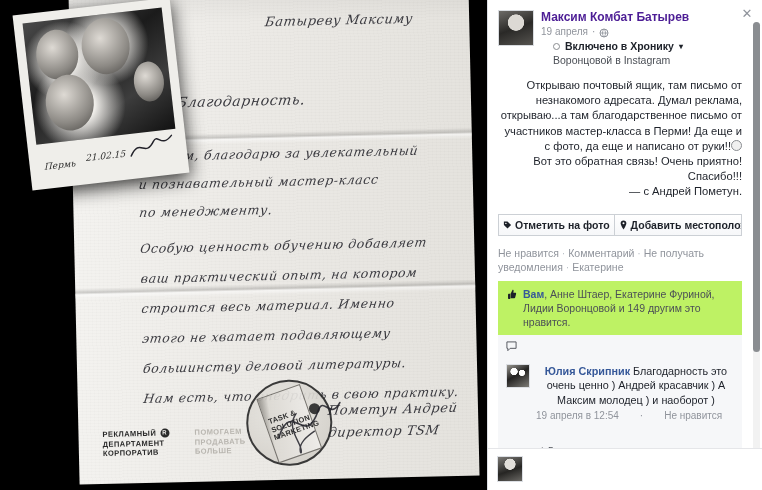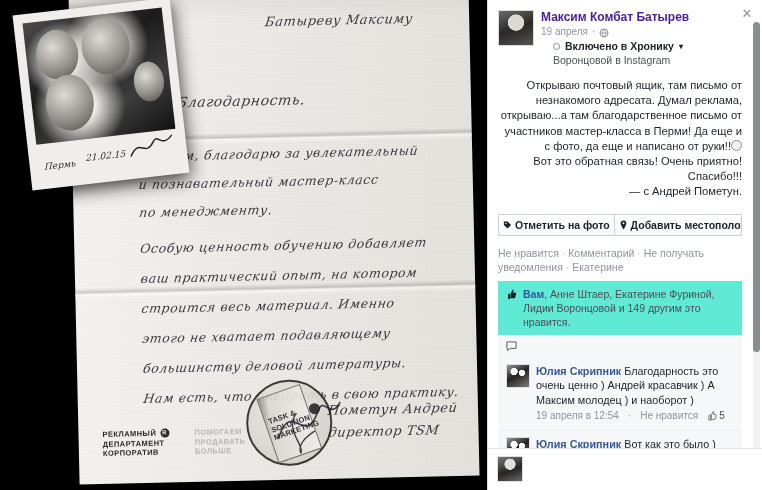--- a/index.html
+++ b/index.html
@@ -307,21 +307,21 @@
   .actions {
     margin-top: 10px;
     font-size: 10.5px; line-height: 14.5px; color: #90949c;
   }
   .actions a { color: #90949c; text-decoration: none; cursor: pointer; }
   .actions .sep { color: #bec3c9; }
 
   
   .likebox {
     margin-top: 6px;
-    background: #5eead4;
+    background: #bef264;
     padding: 6px 6px 6px 8px;
     display: flex; gap: 6px; align-items: flex-start;
     font-size: 10.5px; line-height: 14px; color: #4b4f56;
   }
   .likebox b { color: #365899; font-weight: 700; }
   .likebox .names { color: #4b4f56; }
   .viewmore {
     padding: 6px 6px 6px 8px;
     background: #f6f7f9;
     display: flex; gap: 6px; align-items: center;
@@ -337,25 +337,25 @@
   }
   .comment + .comment { border-top: 1px solid #eceef1; }
   .cav {
     width: 24px; height: 24px; flex: none;
     background:
       radial-gradient(circle at 32% 30%, #ffffff 0 16%, rgba(0,0,0,0) 18%),
       radial-gradient(circle at 68% 36%, #ffffff 0 14%, rgba(0,0,0,0) 16%),
       linear-gradient(150deg, #9a9892 0%, #242322 45%, #7d7b76 100%);
     border: 1px solid #dcdfe4;
   }
-  .cbody { min-width: 0; font-size: 10.8px; line-height: 14.5px; color: #1d2129; }
+  .cbody { min-width: 0; font-size: 10.8px; line-height: 14.5px; color: #1d2129; text-align: center; }
   .cbody .cname { color: #365899; font-weight: 700; }
   .cmeta {
     margin-top: 2px; font-size: 10px; color: #90949c;
-    display: flex; align-items: center; gap: 9px; flex-wrap: wrap;
+    display: flex; align-items: center; gap: 21px; flex-wrap: wrap;
   }
   .cmeta a { color: #90949c; text-decoration: none; cursor: pointer; }
   .cmeta .lc { display: inline-flex; align-items: center; gap: 2px; color: #4b4f56; }
 
   .cphoto {
     margin-top: 5px;
     width: 176px; height: 68px;
     background:
       radial-gradient(circle at 18% 72%, #d9d6d1 0 10%, rgba(0,0,0,0) 26%),
       radial-gradient(circle at 44% 82%, #2a2926 0 9%, rgba(0,0,0,0) 24%),

